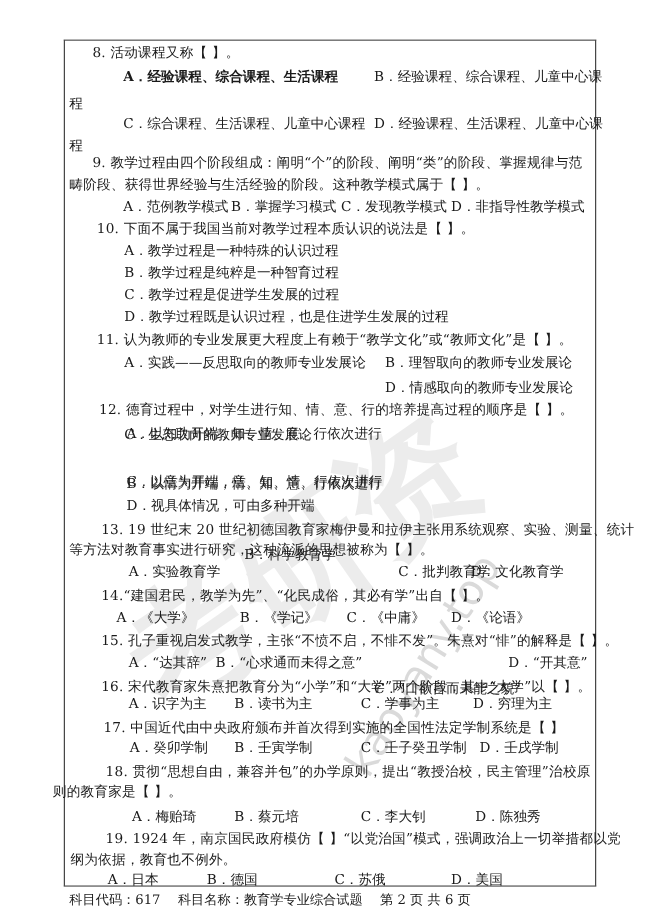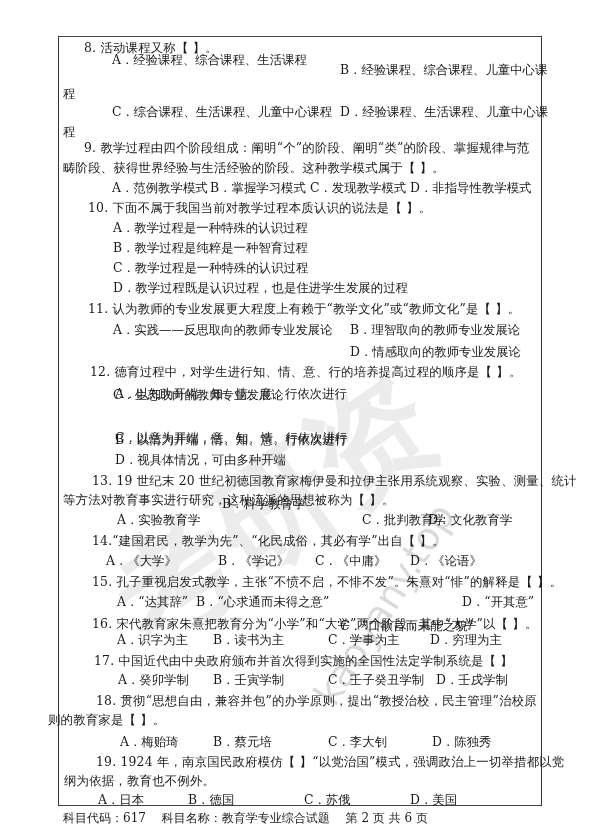--- a/index.html
+++ b/index.html
@@ -35,38 +35,38 @@
 </style>
 </head>
 <body>
 
 <div class="page-box"></div>
 
 <div class="wm-calli" style="left:95px; top:430px; transform:rotate(-35deg);">考研资</div>
 <div class="wm-text" style="left:305px; top:690px; transform:rotate(-58deg); font-size:38px;">kaoyany.top</div>
 
 <div class="line" style="left:84px; top:40px;"><span>8.</span> <span>活动课程又称【    】。</span></div>
-<div class="opt" style="left:112px; top:52px;">A．经验课程、综合课程、生活课程</div>
+<div class="opt" style="left:112px; top:62px;font-weight:bold;">A．经验课程、综合课程、生活课程</div>
 <div class="opt" style="left:340px; top:62px;">B．经验课程、综合课程、儿童中心课</div>
 <div class="opt" style="left:63px; top:86px;">程</div>
 <div class="opt" style="left:112px; top:104px;">C．综合课程、生活课程、儿童中心课程</div>
 <div class="opt" style="left:340px; top:104px;">D．经验课程、生活课程、儿童中心课</div>
 <div class="opt" style="left:63px; top:124px;">程</div>
 
 <div class="line" style="left:84px; top:140px;"><span>9.</span> <span>教学过程由四个阶段组成：阐明“个”的阶段、阐明“类”的阶段、掌握规律与范</span></div>
 <div class="line" style="left:63px; top:160px;">畴阶段、获得世界经验与生活经验的阶段。这种教学模式属于【    】。</div>
 <div class="opt" style="left:112px; top:180px;">A．范例教学模式</div>
 <div class="opt" style="left:210px; top:180px;">B．掌握学习模式</div>
 <div class="opt" style="left:310px; top:180px;">C．发现教学模式</div>
 <div class="opt" style="left:410px; top:180px;">D．非指导性教学模式</div>
 
 <div class="line" style="left:88px; top:200px;"><span>10.</span> <span>下面不属于我国当前对教学过程本质认识的说法是【    】。</span></div>
 <div class="opt" style="left:113px; top:220px;">A．教学过程是一种特殊的认识过程</div>
 <div class="opt" style="left:113px; top:240px;">B．教学过程是纯粹是一种智育过程</div>
-<div class="opt" style="left:113px; top:260px;">C．教学过程是一种特殊的认识过程</div>
+<div class="opt" style="left:113px; top:260px;">C．教学过程是促进学生发展的过程</div>
 <div class="opt" style="left:113px; top:280px;">D．教学过程既是认识过程，也是住进学生发展的过程</div>
 
 <div class="line" style="left:88px; top:301px;"><span>11.</span> <span>认为教师的专业发展更大程度上有赖于“教学文化”或“教师文化”是【    】。</span></div>
 <div class="opt" style="left:113px; top:322px;">A．实践——反思取向的教师专业发展论</div>
 <div class="opt" style="left:350px; top:322px;">B．理智取向的教师专业发展论</div>
 <div class="opt" style="left:113px; top:344px;margin-top:43px;">C．生态取向的教师专业发展论</div>
 <div class="opt" style="left:350px; top:344px;">D．情感取向的教师专业发展论</div>
 
 <div class="line" style="left:90px; top:364px;"><span>12.</span> <span>德育过程中，对学生进行知、情、意、行的培养提高过程的顺序是【    】。</span></div>
 <div class="opt" style="left:115px; top:386px;">A．以知为开端，知、情、意、行依次进行</div>

